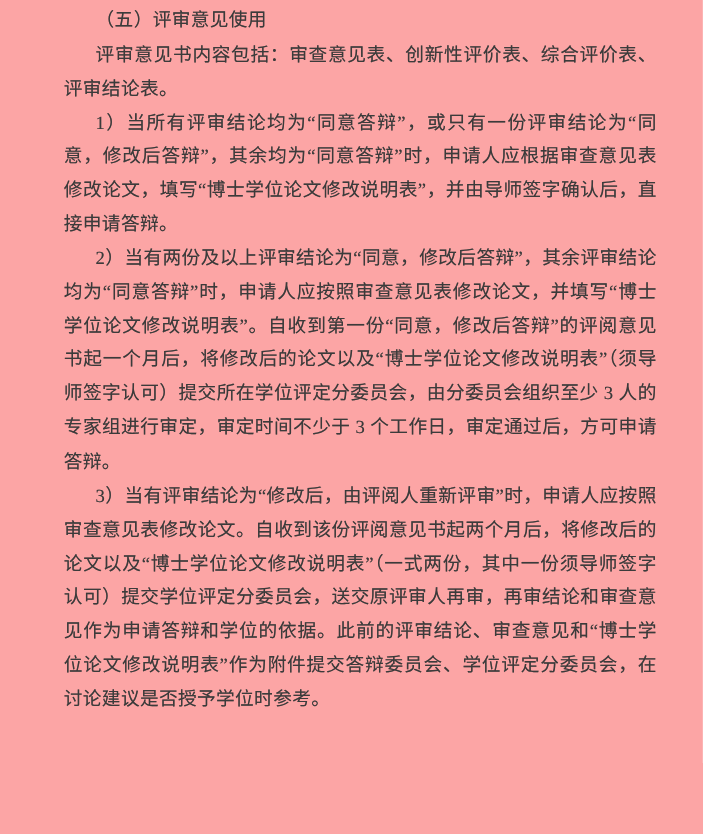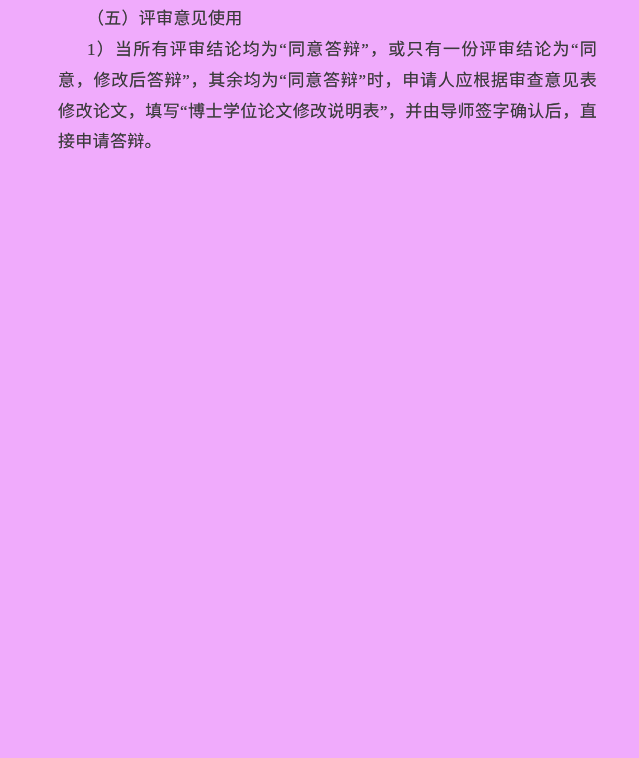--- a/index.html
+++ b/index.html
@@ -10,35 +10,38 @@
     width: 639px;
     height: 758px;
     background: #fbfbfb;
     overflow: hidden;
   }
   .doc-page {
     box-sizing: border-box;
     width: 639px;
     height: 758px;
     padding: 4px 42px 0 58px;
-    background: #f0abfc;
+    background: #fca5a5;
     font-family: "Liberation Serif", "DejaVu Serif", serif;
     font-size: 17px;
     line-height: 30.85px;
     color: #3b3b3b;
     letter-spacing: 0.3px;
     text-align: justify;
     text-shadow: 0 0 0.5px rgba(59,59,59,0.55);
   }
   .doc-page p {
     margin: 0;
     padding: 0;
     text-indent: 1.7em;
     word-break: break-all;
   }
 </style>
 </head>
 <body>
 
 <div class="doc-page">
   <p>（五）评审意见使用</p>
+  <p>评审意见书内容包括：审查意见表、创新性评价表、综合评价表、评审结论表。</p>
   <p>1）当所有评审结论均为“同意答辩”，或只有一份评审结论为“同意，修改后答辩”，其余均为“同意答辩”时，申请人应根据审查意见表修改论文，填写“博士学位论文修改说明表”，并由导师签字确认后，直接申请答辩。</p>
+  <p>2）当有两份及以上评审结论为“同意，修改后答辩”，其余评审结论均为“同意答辩”时，申请人应按照审查意见表修改论文，并填写“博士学位论文修改说明表”。自收到第一份“同意，修改后答辩”的评阅意见书起一个月后，将修改后的论文以及“博士学位论文修改说明表”（须导师签字认可）提交所在学位评定分委员会，由分委员会组织至少 3 人的专家组进行审定，审定时间不少于 3 个工作日，审定通过后，方可申请答辩。</p>
+  <p>3）当有评审结论为“修改后，由评阅人重新评审”时，申请人应按照审查意见表修改论文。自收到该份评阅意见书起两个月后，将修改后的论文以及“博士学位论文修改说明表”（一式两份，其中一份须导师签字认可）提交学位评定分委员会，送交原评审人再审，再审结论和审查意见作为申请答辩和学位的依据。此前的评审结论、审查意见和“博士学位论文修改说明表”作为附件提交答辩委员会、学位评定分委员会，在讨论建议是否授予学位时参考。</p>
 </div>
 
 </body></html>

